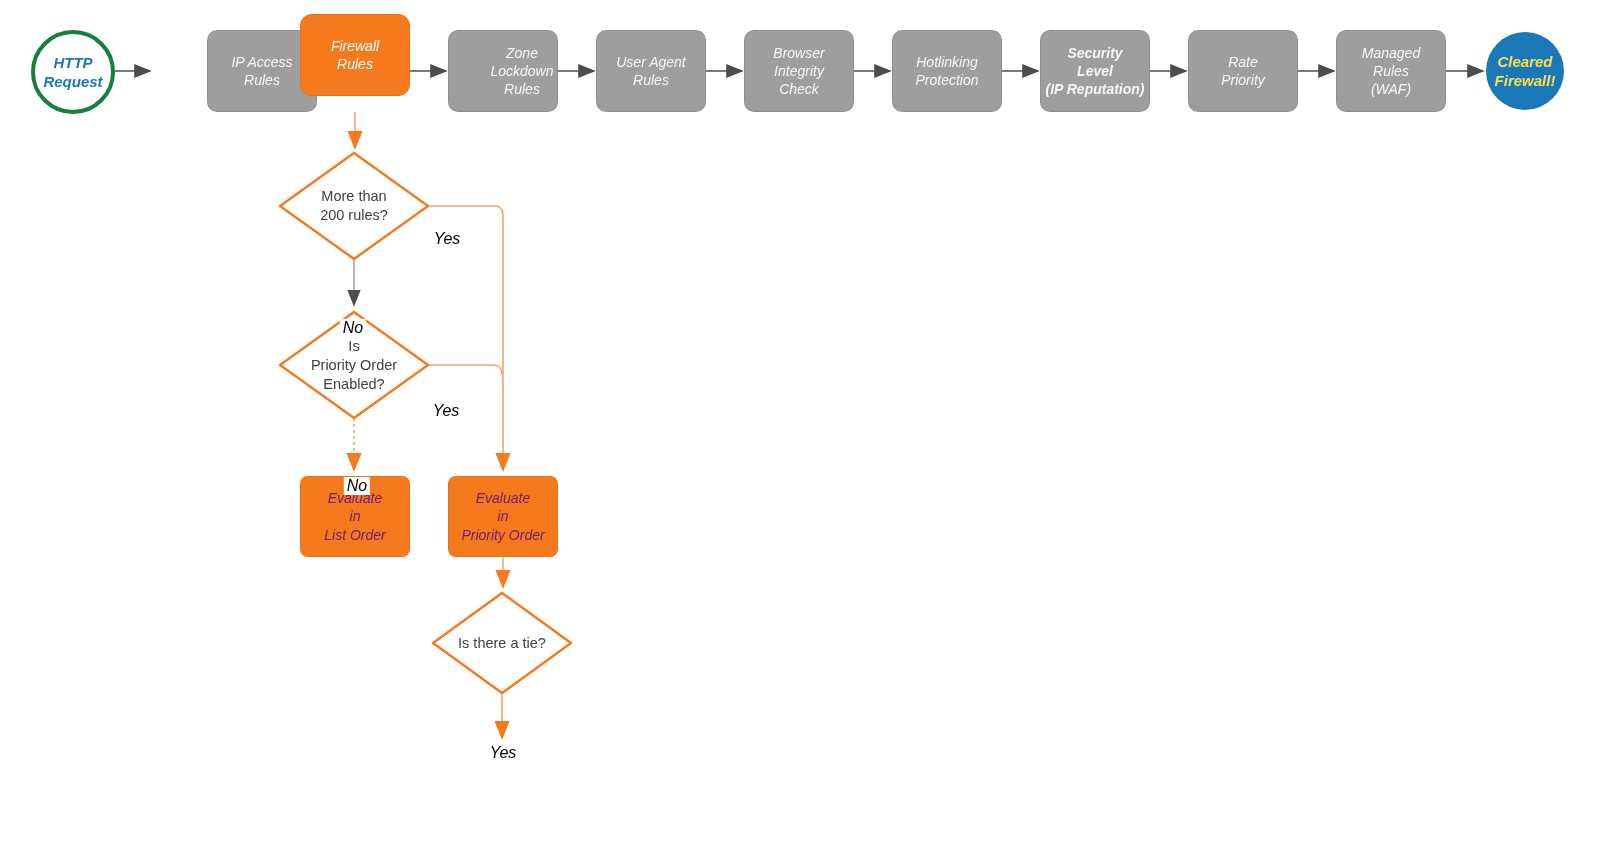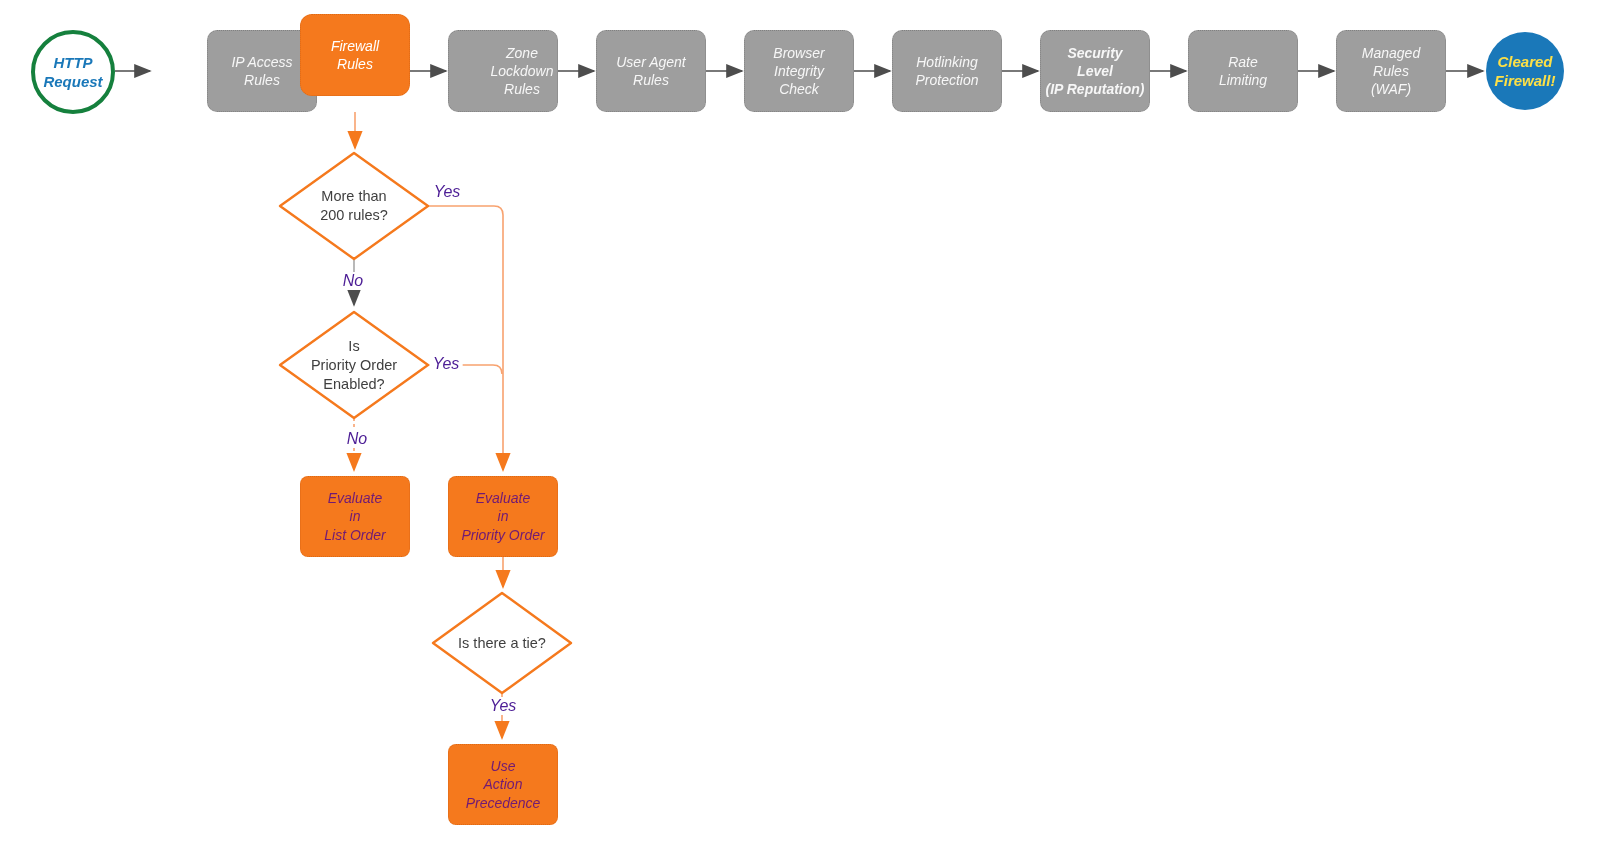--- a/index.html
+++ b/index.html
@@ -30,21 +30,21 @@
     width:110px;height:81px;border-radius:8px;background:#F5791D;
     border:1px dotted rgba(150,60,0,0.25);
     color:#701a75;font-style:italic;font-size:14px;line-height:18.5px;
   }
   .diamond-text{
     position:absolute;z-index:2;display:flex;align-items:center;justify-content:center;
     text-align:center;white-space:pre-line;color:#3F3F3F;font-size:14.5px;line-height:19px;
   }
   .edge-label{
     position:absolute;z-index:3;transform:translate(-50%,-50%);
-    font-style:italic;font-size:16px;color:#4c1d95;background:#FFFFFF;padding:0 3px;
+    font-style:italic;font-size:16px;color:#000000;background:#FFFFFF;padding:0 3px;margin-top:47px;
   }
 </style>
 </head>
 <body>
 
 <div id="canvas">
 
   <svg id="connectors" width="1600" height="858" viewBox="0 0 1600 858">
     <defs>
       <marker id="mGray" viewBox="0 0 10 8" refX="9" refY="4" markerWidth="11" markerHeight="9" orient="auto">
@@ -106,41 +106,38 @@
 Rules</div>
   <div class="node pill" style="left:744px;top:30px;">Browser
 Integrity
 Check</div>
   <div class="node pill" style="left:872px;top:30px;margin-left:20px;">Hotlinking
 Protection</div>
   <div class="node pill" style="left:1040px;top:30px;font-weight:bold;">Security
 Level
 (IP Reputation)</div>
   <div class="node pill" style="left:1188px;top:30px;">Rate
-Limiting</div>
+Priority</div>
   <div class="node pill" style="left:1336px;top:30px;">Managed
 Rules
 (WAF)</div>
 
   <div class="diamond-text" style="left:284px;top:158px;width:140px;height:96px;">More than
 200 rules?</div>
   <div class="diamond-text" style="left:284px;top:317px;width:140px;height:96px;">Is
 Priority Order
 Enabled?</div>
   <div class="diamond-text" style="left:437px;top:598px;width:130px;height:90px;">Is there a tie?</div>
 
   <div class="node action" style="left:300px;top:476px;">Evaluate
 in
 List Order</div>
   <div class="node action" style="left:448px;top:476px;">Evaluate
 in
 Priority Order</div>
-  <div class="node action" style="left:448px;top:744px;">Use
-Action
-Precedence</div>
 
   <div class="edge-label" style="left:447px;top:192px;background:transparent;">Yes</div>
   <div class="edge-label" style="left:353px;top:281px;">No</div>
   <div class="edge-label" style="left:446px;top:364px;">Yes</div>
   <div class="edge-label" style="left:357px;top:439px;">No</div>
   <div class="edge-label" style="left:503px;top:706px;">Yes</div>
 
 </div>
 
 </body></html>

